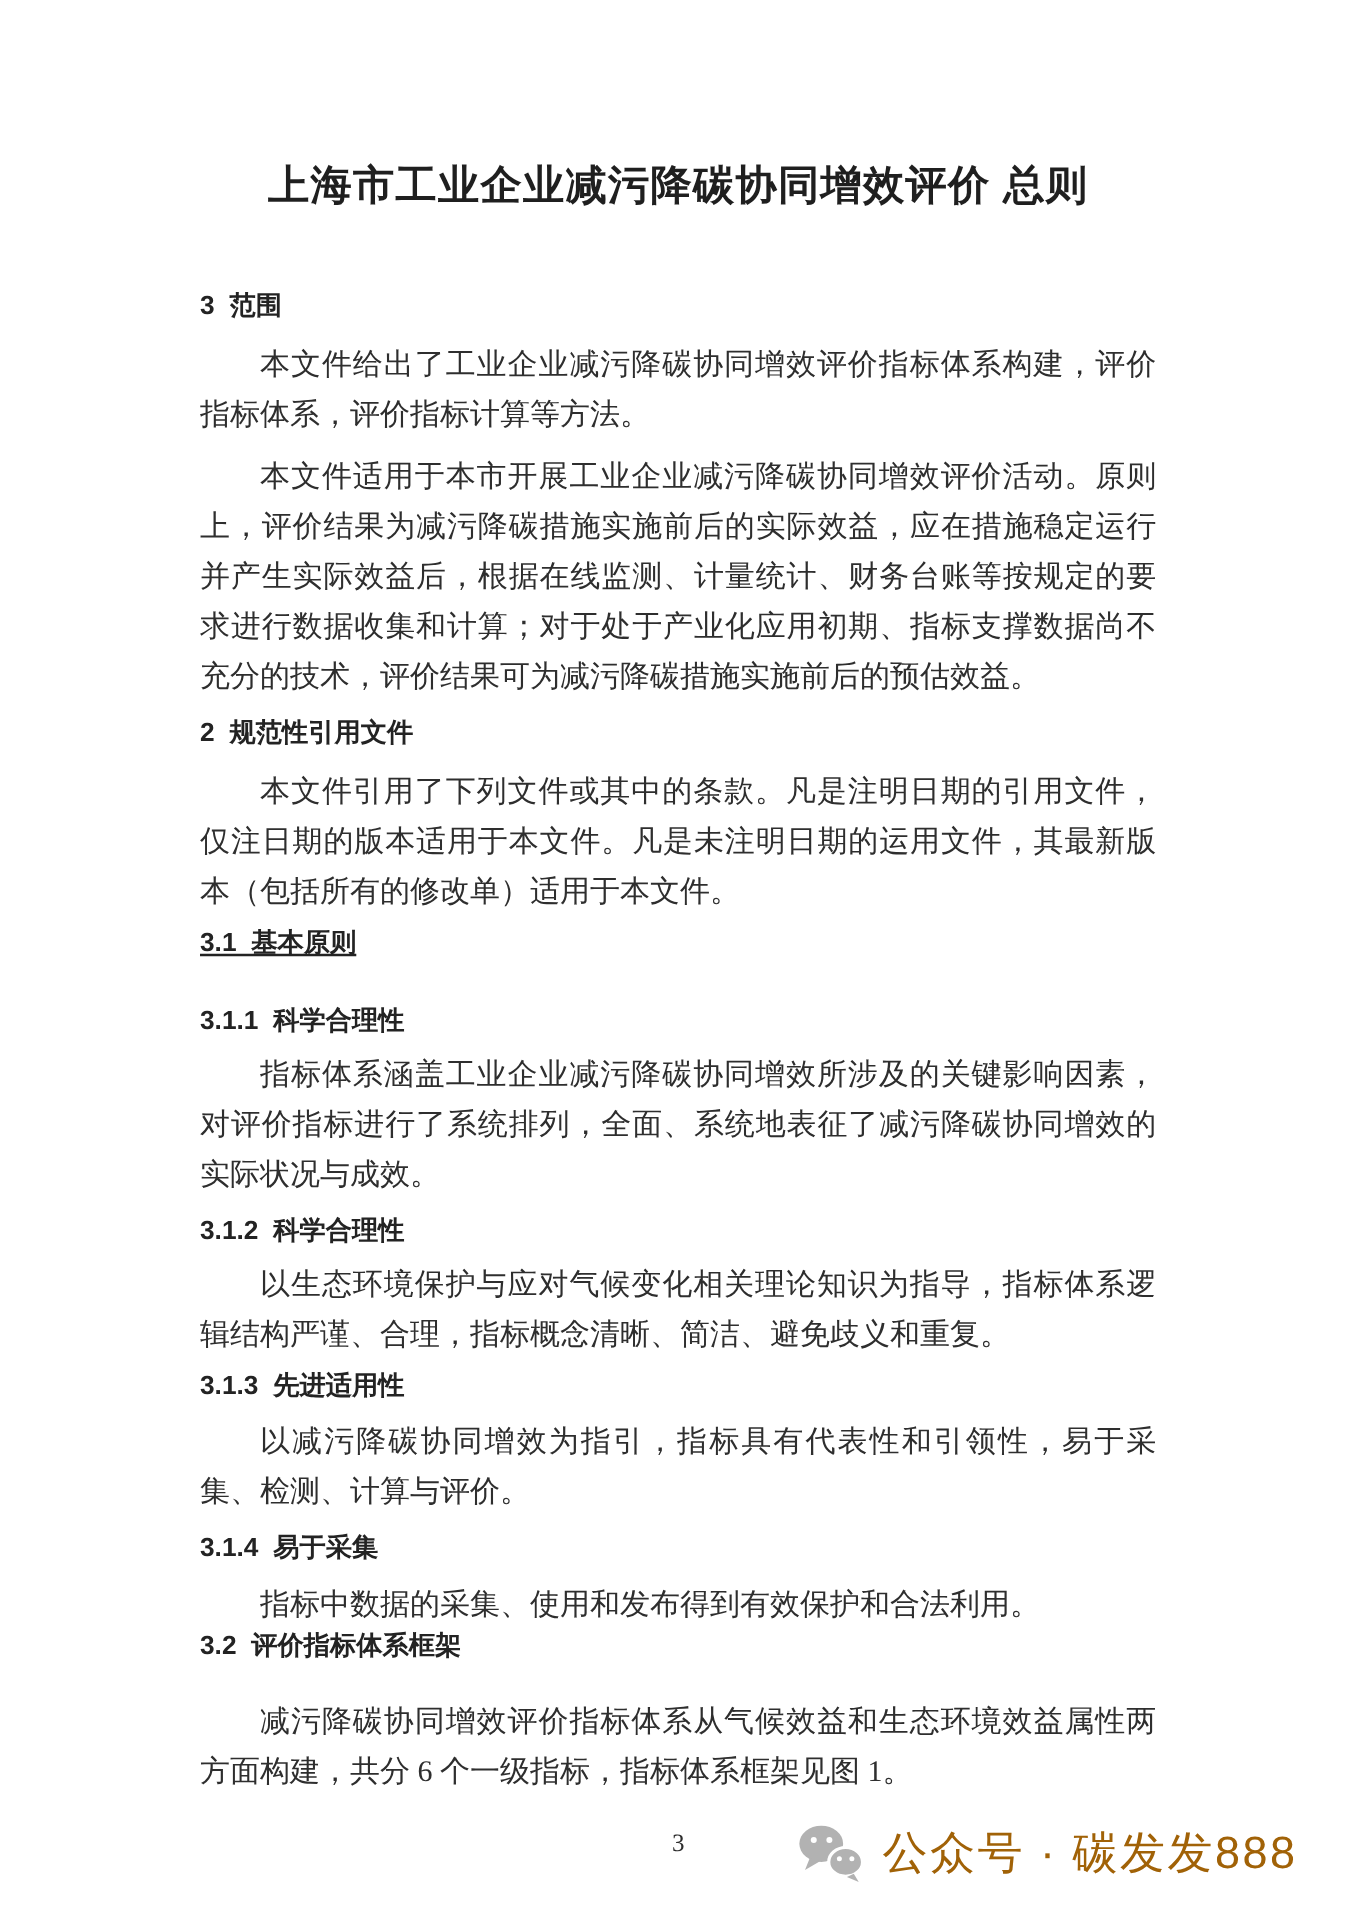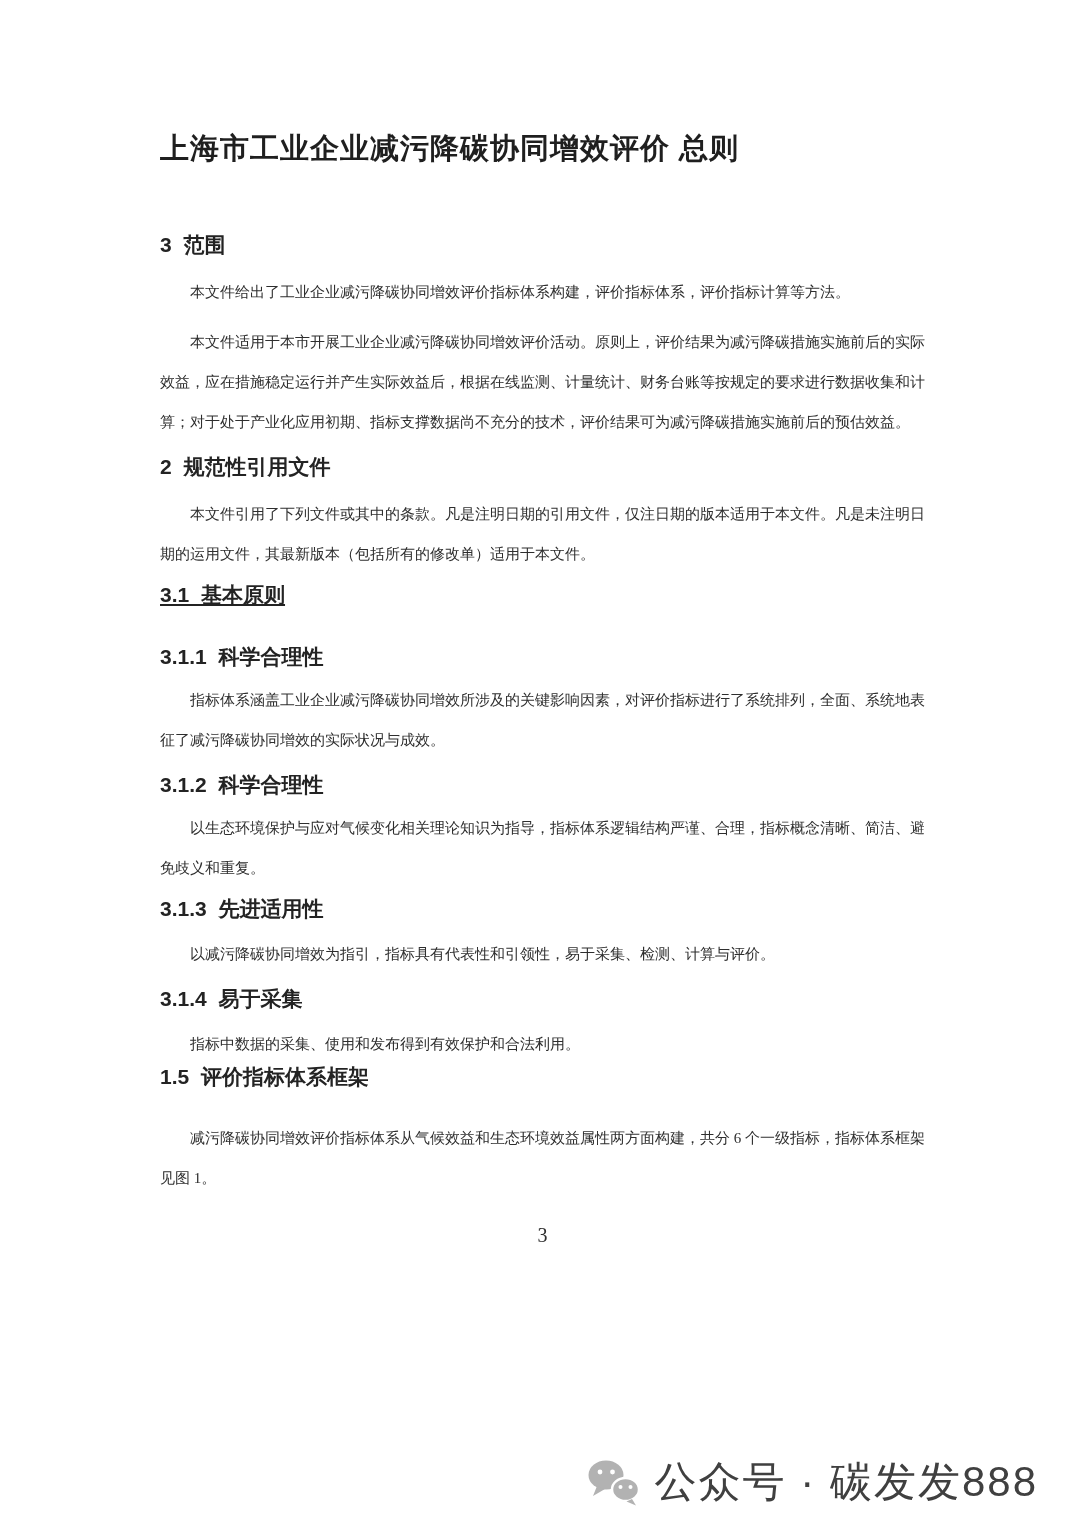--- a/index.html
+++ b/index.html
@@ -16,37 +16,38 @@
     overflow: hidden;
     font-family: "Liberation Serif", "DejaVu Serif", serif;
     color: #2e2e2e;
   }
   .content {
     padding: 126px 155px 0 160px;
   }
   .doc-title {
     font-family: "Liberation Sans", "DejaVu Sans", sans-serif;
     font-weight: bold;
-    font-size: 29px;
+    font-size: 33px;
     line-height: 44px;
     letter-spacing: 1px;
+    text-align: center;
     color: #1f1f1f;
     margin: 0 0 62px 0;
   }
   .h {
     font-family: "Liberation Sans", "DejaVu Sans", sans-serif;
     font-weight: bold;
     font-size: 21px;
     line-height: 26px;
     color: #232323;
     word-spacing: 6px;
     margin: 0;
   }
   .para {
-    font-size: 15px;
+    font-size: 24px;
     line-height: 40px;
     text-align: justify;
     text-indent: 2em;
     color: #2e2e2e;
     margin: 0;
   }
   .mb8  { margin-bottom: 8px; }
   .mb10 { margin-bottom: 10px; }
   .mb12 { margin-bottom: 12px; }
   .mb14 { margin-bottom: 14px; }
@@ -64,23 +65,23 @@
   .watermark {
     position: absolute;
     right: 42px;
     top: 1458px;
     display: flex;
     align-items: center;
     gap: 14px;
   }
   .watermark-label {
     font-family: "Liberation Sans", "DejaVu Sans", sans-serif;
-    font-size: 42px;
+    font-size: 36px;
     line-height: 48px;
-    color: #404040;
+    color: #a16207;
     letter-spacing: 2px;
     white-space: nowrap;
   }
   .wechat-icon {
     display: block;
     width: 54px;
     height: 48px;
   }
 </style>
 </head>
@@ -106,21 +107,21 @@
 
     <h4 class="h mb10">3.1.2 科学合理性</h4>
     <p class="para mb8">以生态环境保护与应对气候变化相关理论知识为指导，指标体系逻辑结构严谨、合理，指标概念清晰、简洁、避免歧义和重复。</p>
 
     <h4 class="h mb12">3.1.3 先进适用性</h4>
     <p class="para mb12">以减污降碳协同增效为指引，指标具有代表性和引领性，易于采集、检测、计算与评价。</p>
 
     <h4 class="h mb12">3.1.4 易于采集</h4>
     <p class="para">指标中数据的采集、使用和发布得到有效保护和合法利用。</p>
 
-    <h3 class="h mb28">1.5 评价指标体系框架</h3>
+    <h3 class="h mb28">3.2 评价指标体系框架</h3>
     <p class="para mb24">减污降碳协同增效评价指标体系从气候效益和生态环境效益属性两方面构建，共分 6 个一级指标，指标体系框架见图 1。</p>
 
     <p class="para page-number">3</p>
   </div>
 
   <div class="watermark">
     <svg class="wechat-icon" viewBox="0 0 54 48" xmlns="http://www.w3.org/2000/svg" aria-hidden="true">
 
       <g fill="#b2b2b2">
         <ellipse cx="19" cy="17" rx="17.5" ry="14.5"></ellipse>

